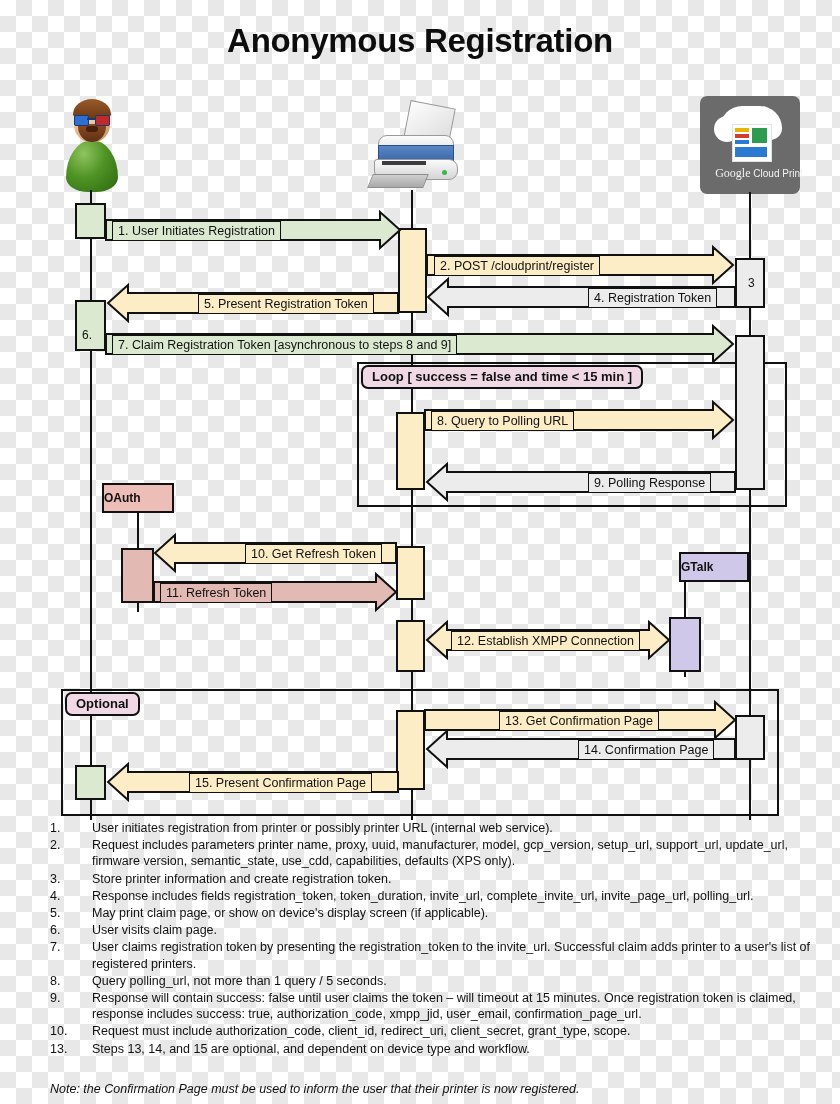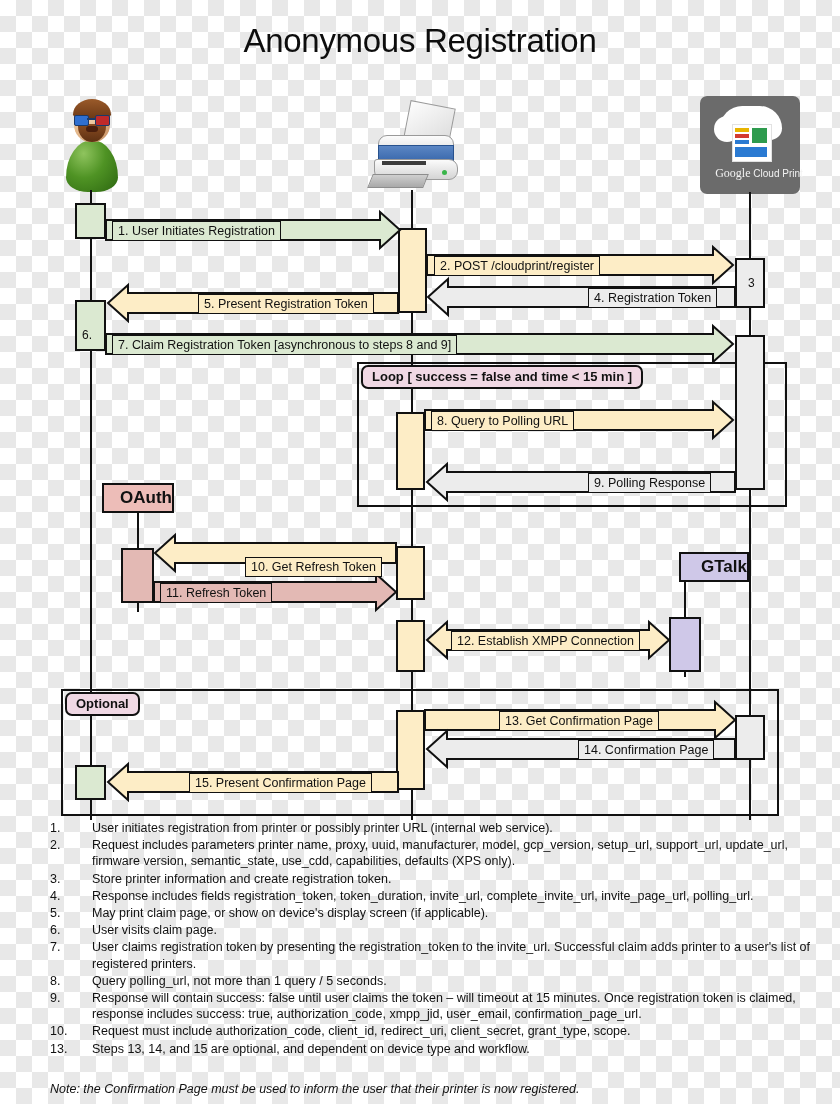--- a/index.html
+++ b/index.html
@@ -11,31 +11,31 @@
     background-image:
       linear-gradient(45deg,#e8e8e8 25%,transparent 25%,transparent 75%,#e8e8e8 75%),
       linear-gradient(45deg,#e8e8e8 25%,transparent 25%,transparent 75%,#e8e8e8 75%);
     background-size:32px 32px;
     background-position:0 0,16px 16px;
   }
 
   
   #title{
     position:absolute;left:0;top:22px;width:840px;text-align:center;
-    font-size:33px;font-weight:normal;color:#0d0d0d;letter-spacing:-0.3px;
+    font-size:33px;font-weight:bold;color:#0d0d0d;letter-spacing:-0.3px;
   }
 
   
   .lifeline{position:absolute;width:2px;background:#111;}
 
   
   .head-box{
     position:absolute;box-sizing:border-box;border:2px solid #111;
-    display:flex;align-items:center;justify-content:flex-end;
-    font-size:17px;font-weight:bold;color:#111;
+    display:flex;align-items:center;justify-content:flex-start;
+    font-size:12px;font-weight:bold;color:#111;
   }
   .head-oauth{background:#edbdb8;}
   .head-gtalk{background:#cfc8e8;margin-left:29px;}
 
   
   .act{position:absolute;box-sizing:border-box;border:2px solid #111;}
   .act-user{background:#dbe9d1;}
   .act-printer{background:#fdedc6;}
   .act-cloud{background:#ececec;}
   .act-oauth{background:#e3b9b4;}
@@ -270,21 +270,21 @@
   <polygon points="398,772 128,772 128,764 108,782 128,800 128,792 398,792" fill="#fdedc6" stroke="#111" stroke-width="2"></polygon>
 </svg>
 
 <div class="msg m-green" style="left:112px;top:221px;">1. User Initiates Registration</div>
 <div class="msg m-cream" style="left:434px;top:256px;">2. POST /cloudprint/register</div>
 <div class="msg m-grey" style="left:588px;top:288px;text-align:center;">4. Registration Token</div>
 <div class="msg m-cream" style="left:198px;top:294px;">5. Present Registration Token</div>
 <div class="msg m-green" style="left:112px;top:335px;">7. Claim Registration Token [asynchronous to steps 8 and 9]</div>
 <div class="msg m-cream" style="left:431px;top:411px;">8. Query to Polling URL</div>
 <div class="msg m-grey" style="left:588px;top:473px;">9. Polling Response</div>
-<div class="msg m-cream" style="left:245px;top:557px;">10. Get Refresh Token</div>
+<div class="msg m-cream" style="left:245px;top:544px;">10. Get Refresh Token</div>
 <div class="msg m-pink" style="left:160px;top:583px;">11. Refresh Token</div>
 <div class="msg m-cream" style="left:451px;top:631px;">12. Establish XMPP Connection</div>
 <div class="msg m-cream" style="left:499px;top:711px;">13. Get Confirmation Page</div>
 <div class="msg m-grey" style="left:578px;top:740px;">14. Confirmation Page</div>
 <div class="msg m-cream" style="left:189px;top:773px;">15. Present Confirmation Page</div>
 
 <div id="notes">
     <div class="note-row">
       <div class="note-num">1.</div>
       <div class="note-txt">User initiates registration from printer or possibly printer URL (internal web service).</div>

